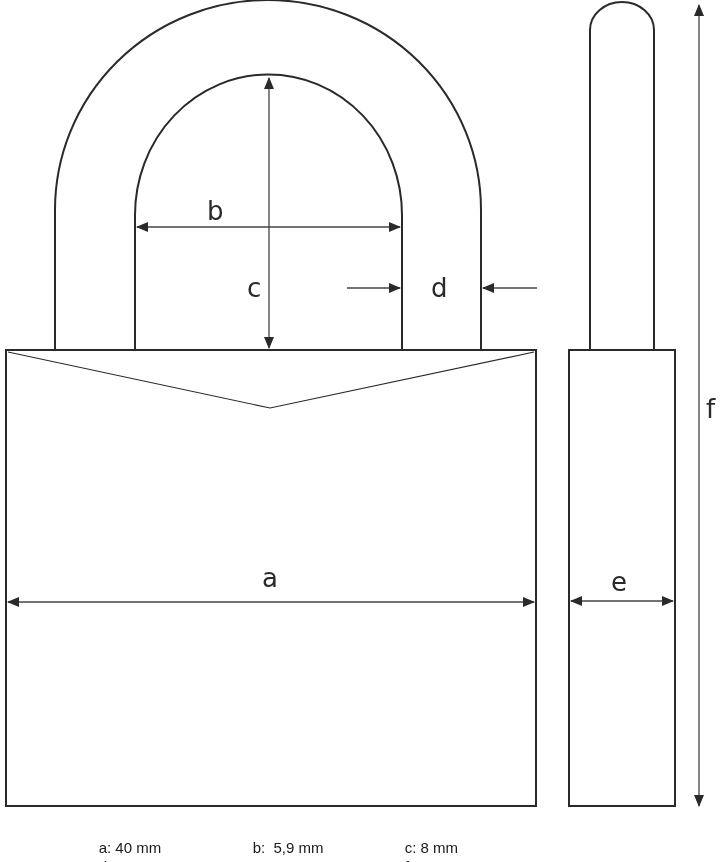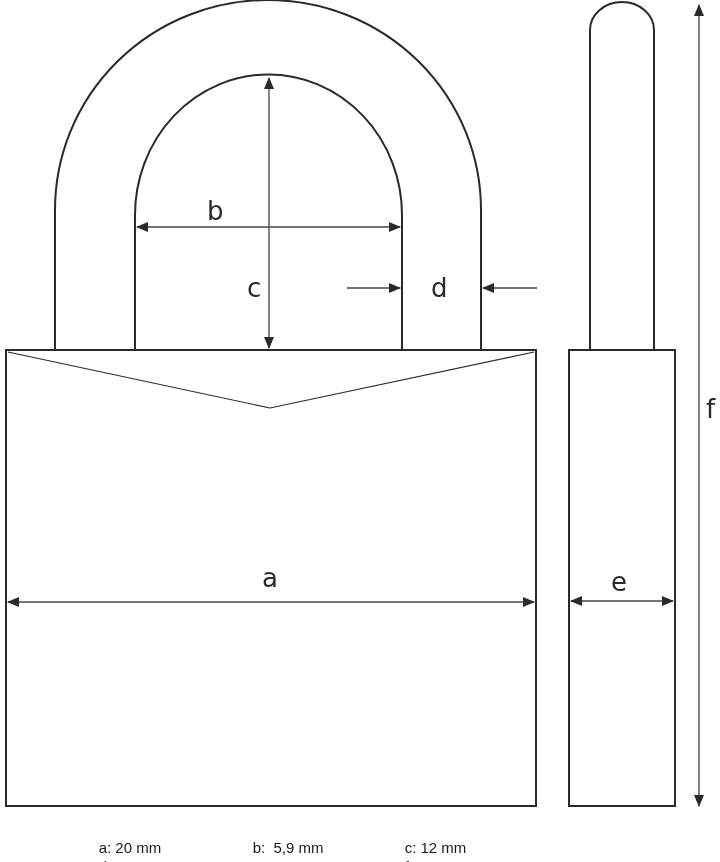--- a/index.html
+++ b/index.html
@@ -59,27 +59,27 @@
   <text class="lbl" x="207" y="220">b</text>
   <text class="lbl" x="247" y="297">c</text>
   <text class="lbl" x="431" y="297">d</text>
   <text class="lbl" x="262" y="587">a</text>
   <text class="lbl" x="611" y="591">e</text>
   <text class="lbl" x="706" y="418">f</text>
 </svg>
 
 <div class="legend">
   <span class="cell" style="left:82px; top:4px;">
-    <span>a:</span><span> 20 mm</span>
+    <span>a:</span><span> 40 mm</span>
   </span>
   <span class="cell" style="left:236px; top:4px;">
     <span>b:</span><span>  5,9 mm</span>
   </span>
   <span class="cell" style="left:388px; top:4px;">
-    <span>c:</span> <span>12 mm</span>
+    <span>c:</span> <span>8 mm</span>
   </span>
   <span class="cell" style="left:82px; top:23px;">
     <span>d:</span> <span>3,5 mm</span>
   </span>
   <span class="cell" style="left:236px; top:23px;">
     <span>e:</span> <span>10,5 mm</span>
   </span>
   <span class="cell" style="left:388px; top:23px;">
     <span>f:</span><span> 35 mm</span>
   </span>

